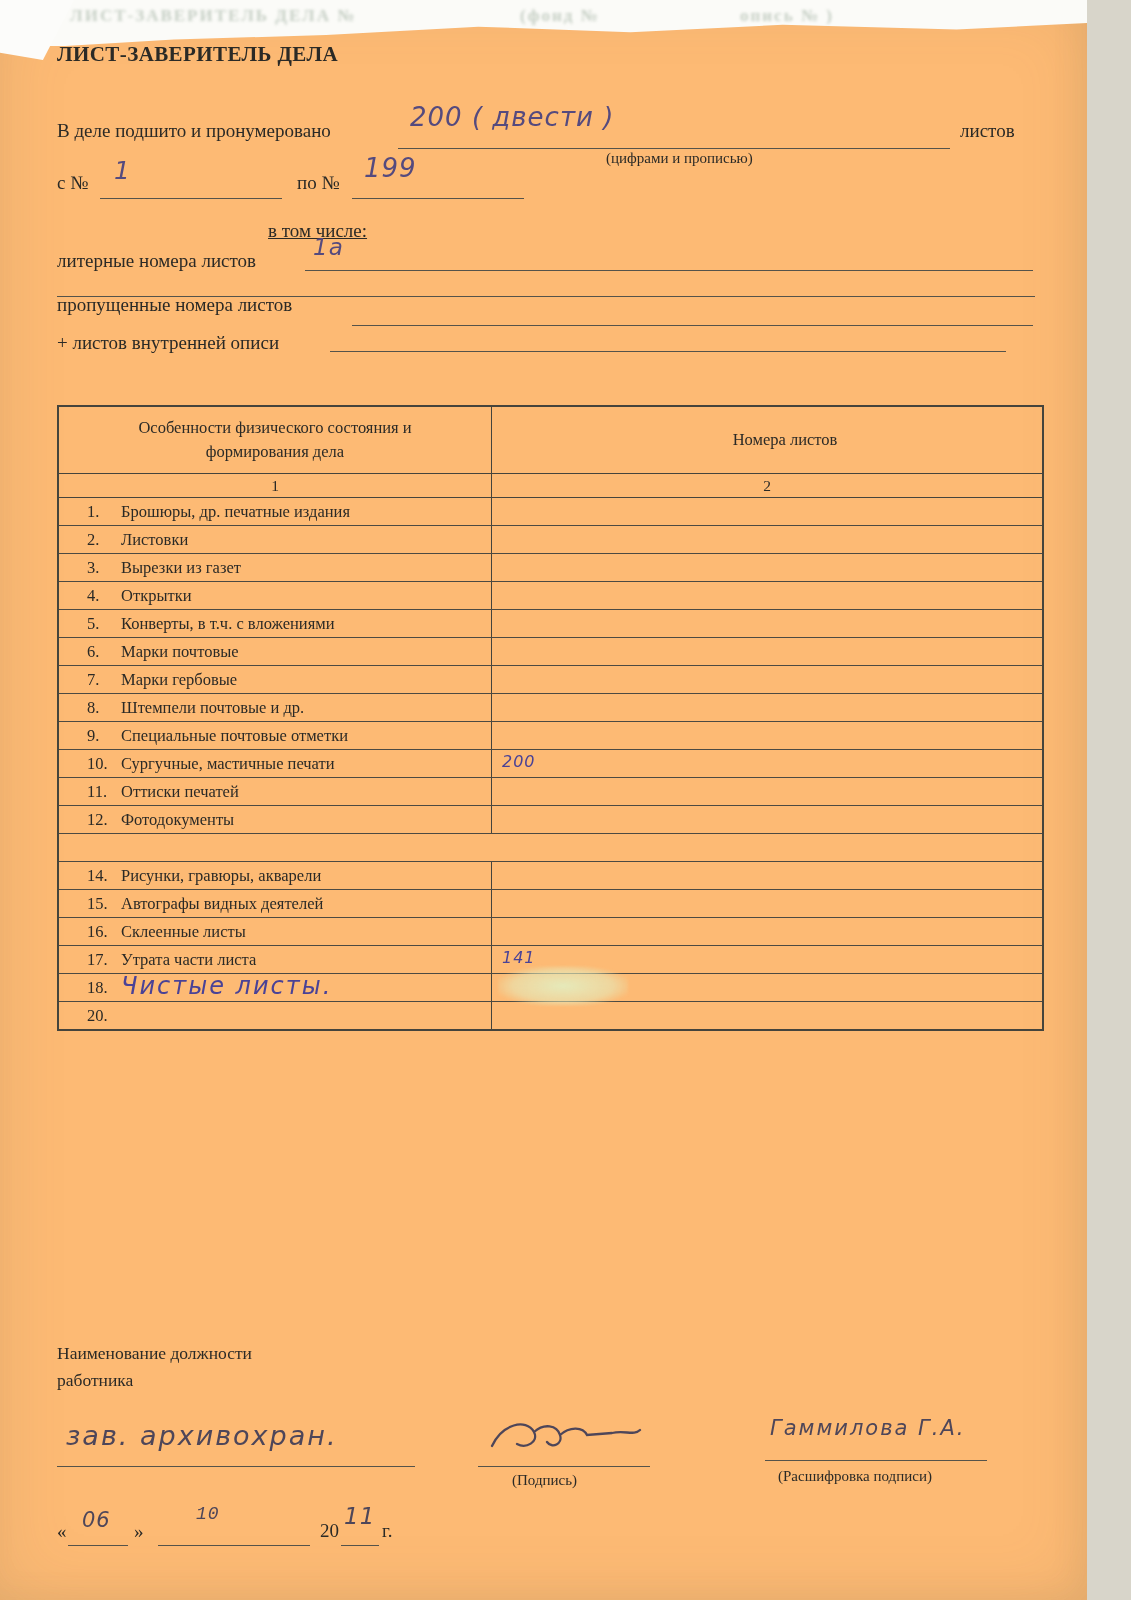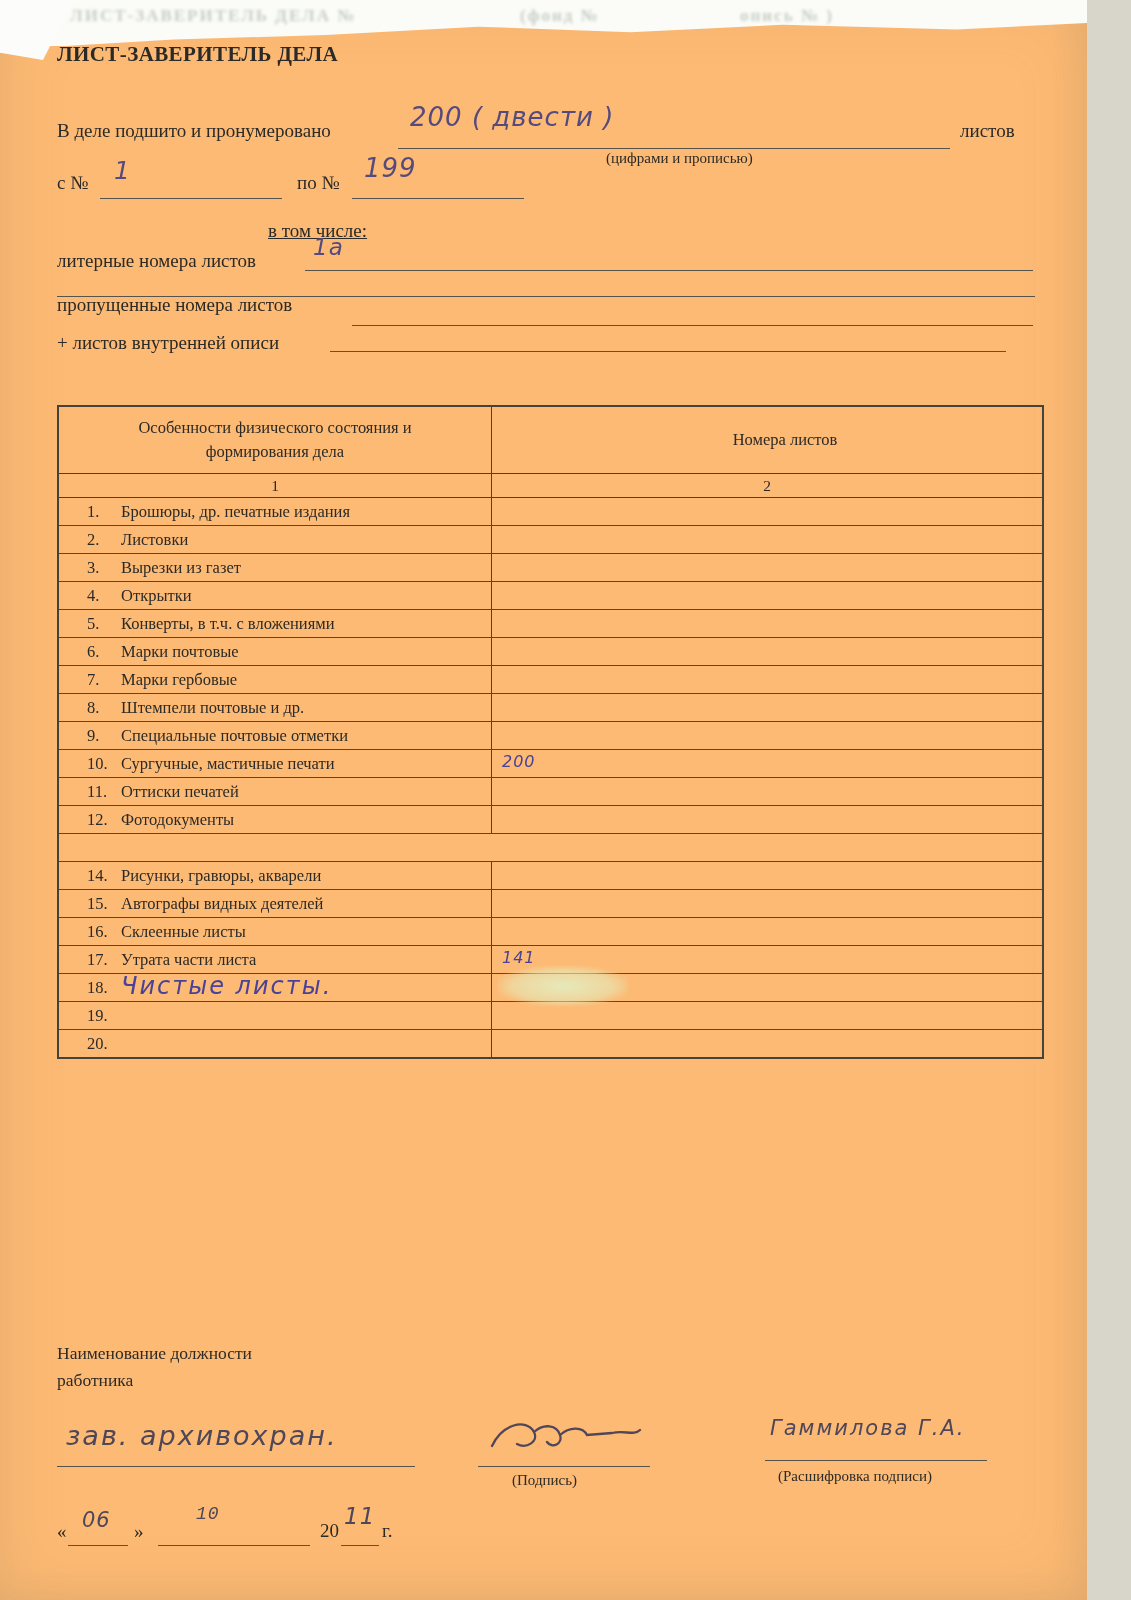--- a/index.html
+++ b/index.html
@@ -313,29 +313,20 @@
     <div class="t-row">
       <div class="lcell">
         <span class="num">18.</span>
         <span class="lbl hand ink-blue hand-row">Чистые листы.</span>
       </div>
       <div class="vcell hl">
         <span class="val hand ink-blue"></span>
       </div>
     </div>
 
-    <div class="t-row">
-      <div class="lcell">
-        <span class="num">19.</span>
-        <span class="lbl"></span>
-      </div>
-      <div class="vcell">
-        <span class="val hand ink-blue"></span>
-      </div>
-    </div>
 
     <div class="t-row">
       <div class="lcell">
         <span class="num">20.</span>
         <span class="lbl"></span>
       </div>
       <div class="vcell">
         <span class="val hand ink-blue"></span>
       </div>
     </div>

